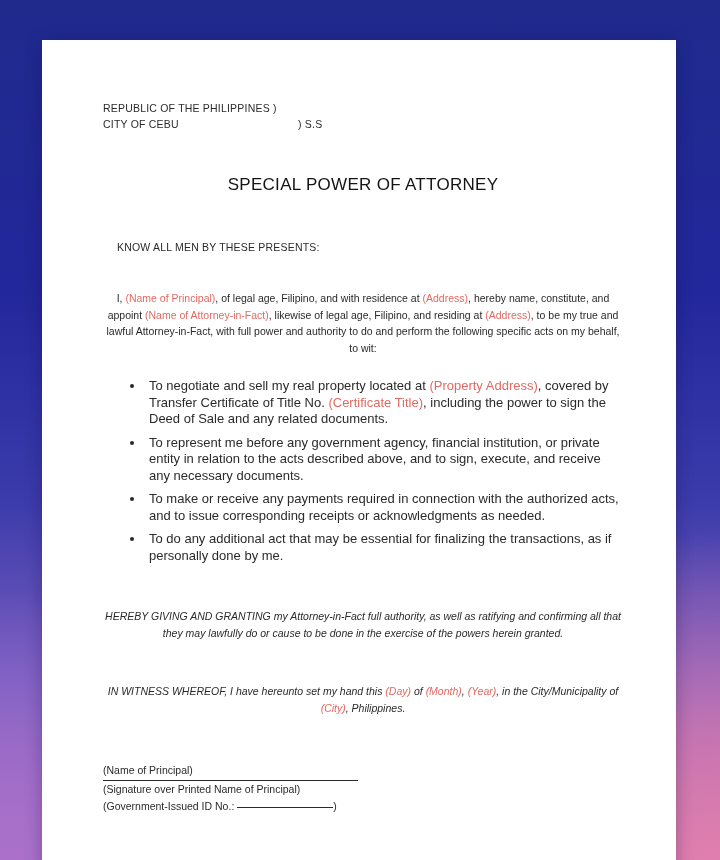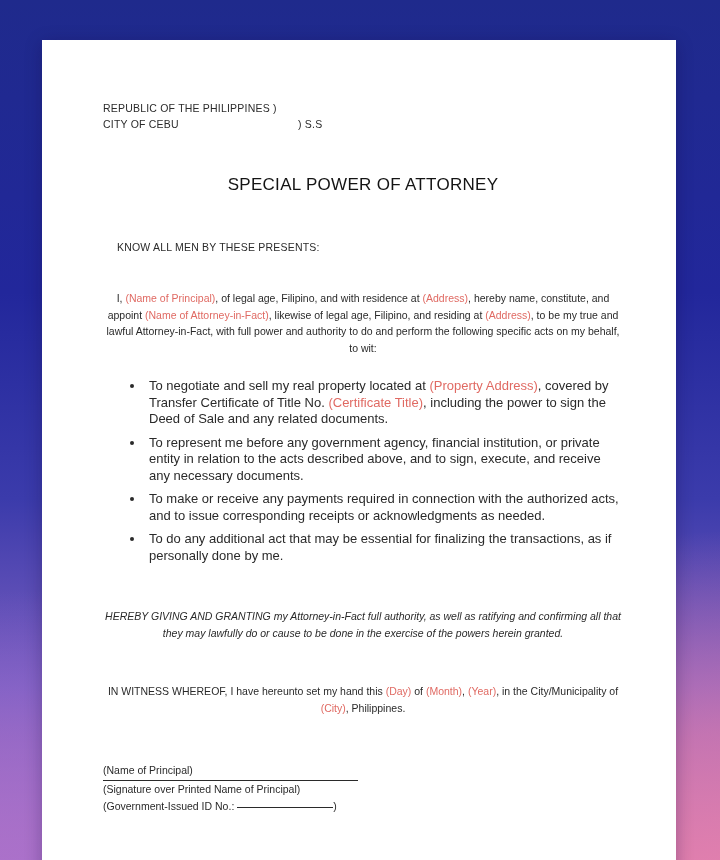--- a/index.html
+++ b/index.html
@@ -96,20 +96,21 @@
     height: 4px;
     background: #2a2a2a;
     border-radius: 50%;
   }
   #granting-para {
     margin-top: 44px;
     font-style: italic;
   }
   #witness-para {
     margin-top: 42px;
+    font-style: italic;
   }
   .sig-block {
     margin-top: 46px;
     font-size: 10.5px;
     color: #2a2a2a;
     line-height: 17px;
   }
   .sig-line-row {
     width: 255px;
     border-bottom: 1px solid #2a2a2a;

